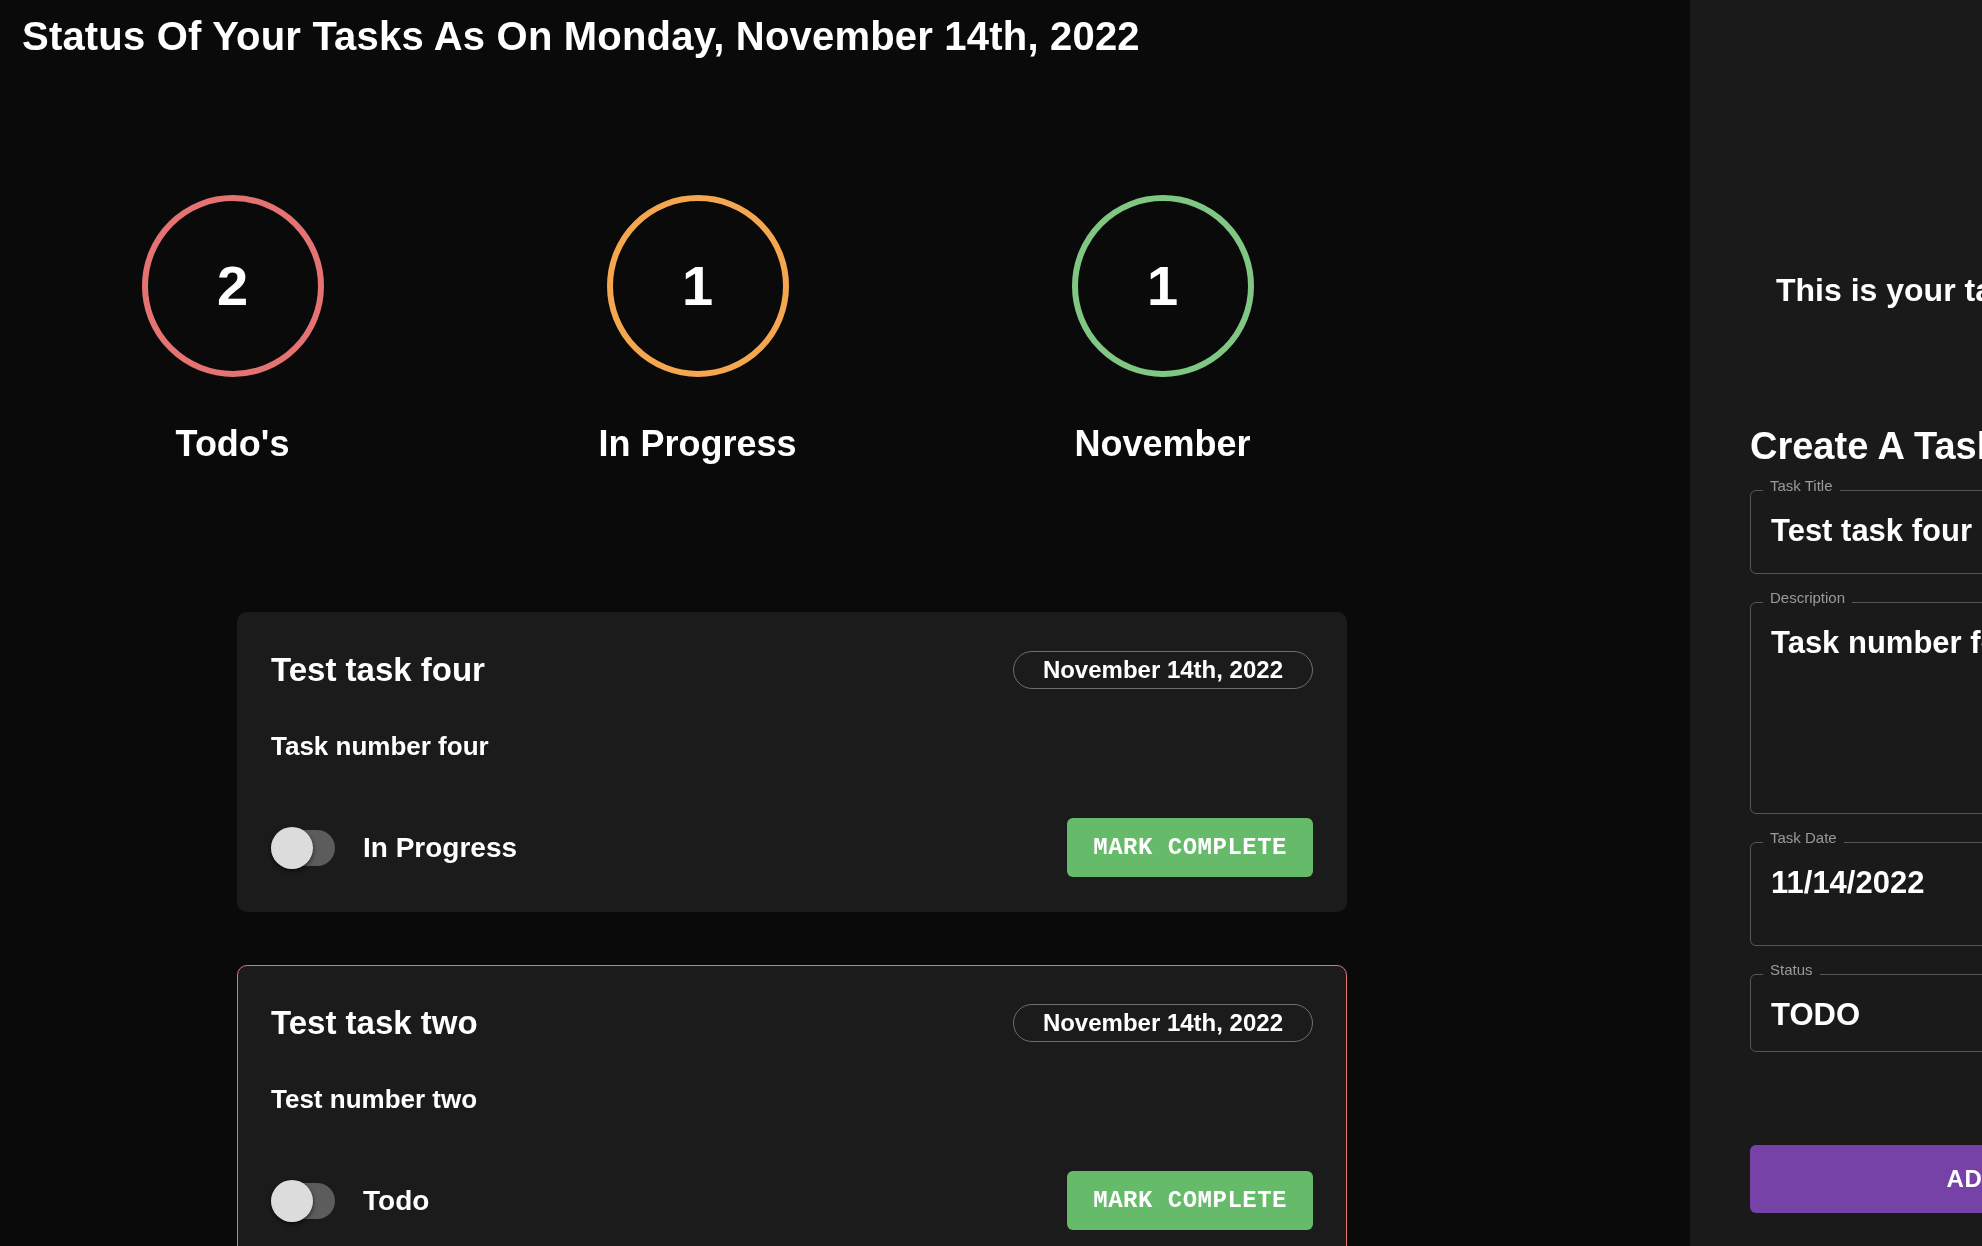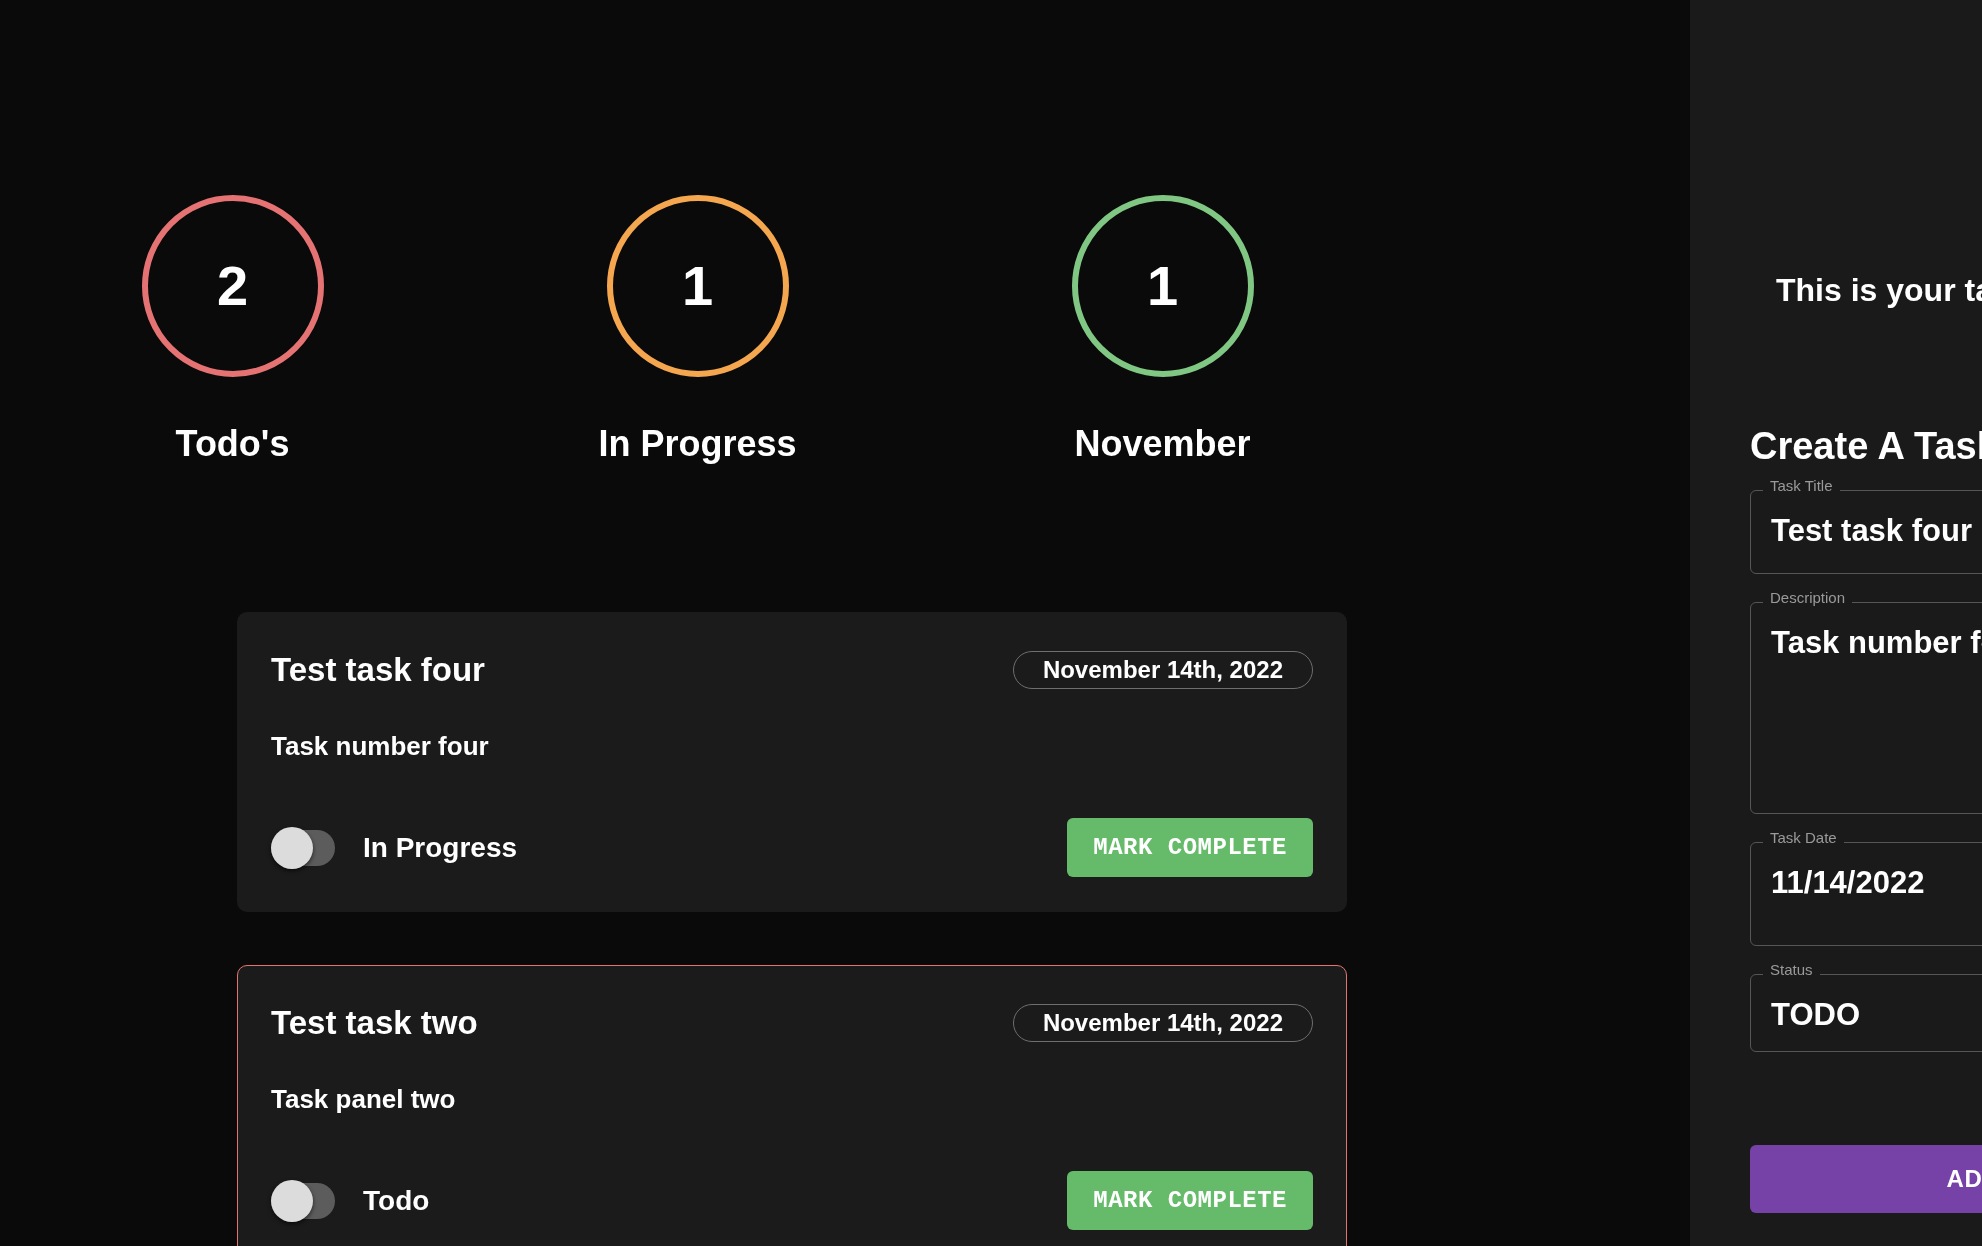--- a/index.html
+++ b/index.html
@@ -262,20 +262,21 @@
     text-align: center;
   }
 </style>
 </head>
 <body>
 
 <div id="app-root">
 
   <div id="main-area">
 
+    <div id="page-title">Status Of Your Tasks As On Monday, November 14th, 2022</div>
 
     <div id="status-summary">
 
       <div class="status-block">
         <div class="status-circle" style="border-color:#e57373;">
           <span class="status-count">2</span>
         </div>
         <div class="status-label">Todo's</div>
       </div>
 
@@ -312,21 +313,21 @@
           </div>
           <button class="mark-complete-btn">MARK COMPLETE</button>
         </div>
       </div>
 
       <div class="task-card status-todo">
         <div class="task-card-head">
           <div class="task-title">Test task two</div>
           <div class="task-date-pill">November 14th, 2022</div>
         </div>
-        <div class="task-desc">Task panel two</div>
+        <div class="task-desc">Test number two</div>
         <div class="task-card-foot">
           <div class="task-foot-left">
             <div class="toggle-switch">
               <div class="toggle-knob"></div>
             </div>
             <span class="toggle-label">Todo</span>
           </div>
           <button class="mark-complete-btn">MARK COMPLETE</button>
         </div>
       </div>

